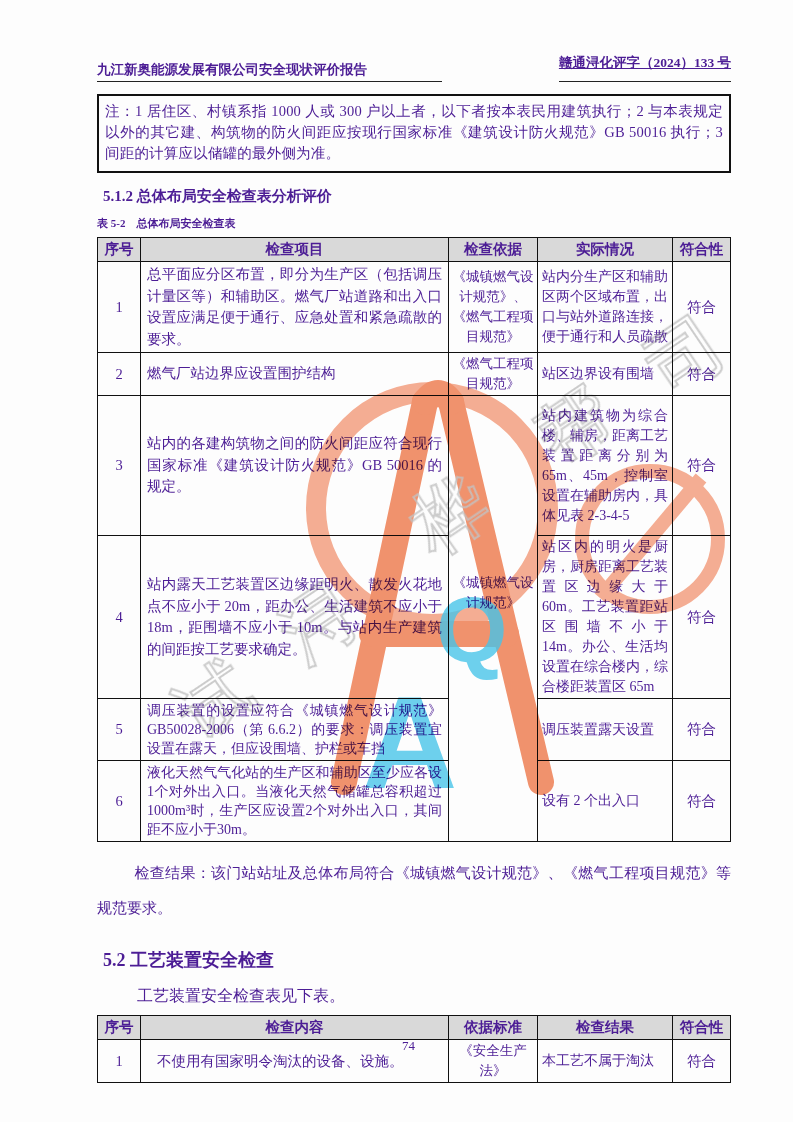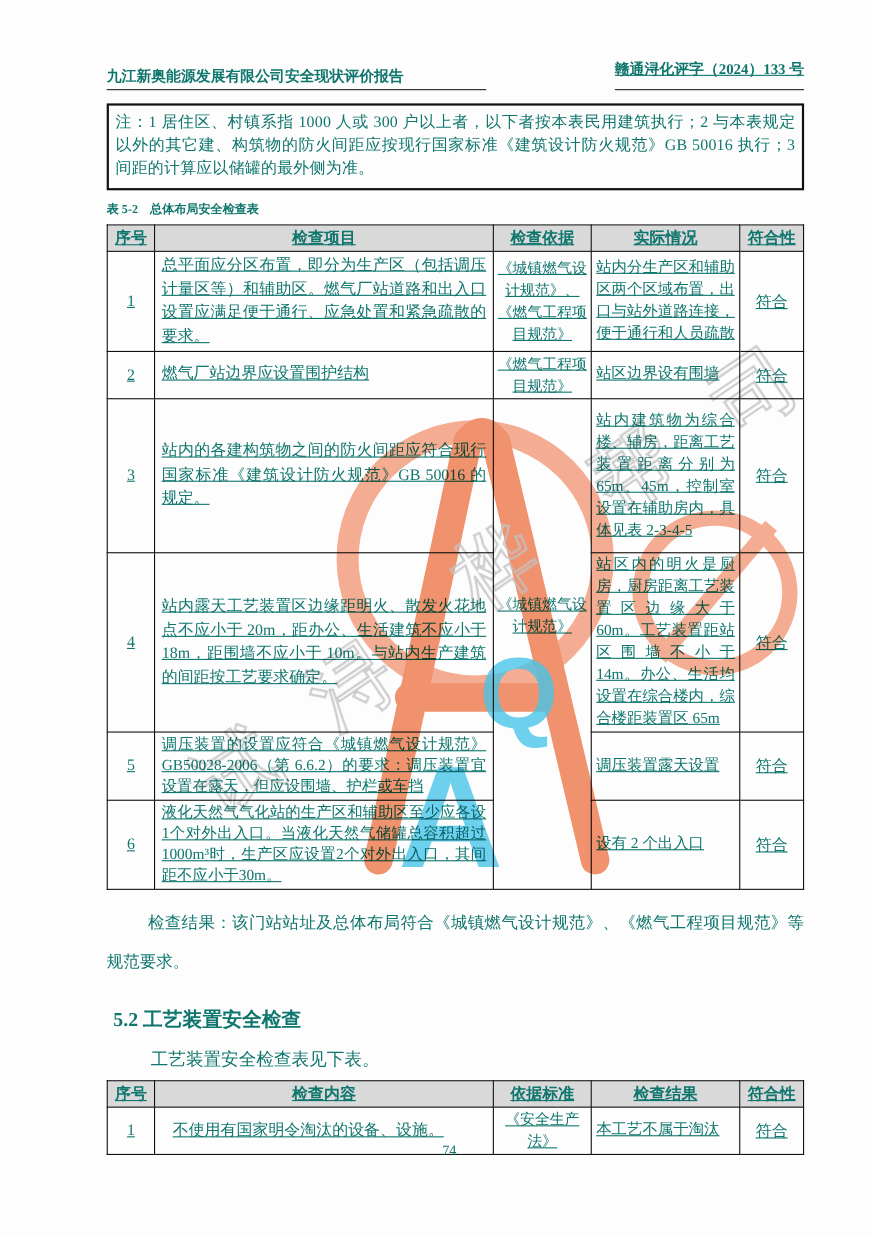--- a/index.html
+++ b/index.html
@@ -1,37 +1,37 @@
 <!DOCTYPE html>
 <html><head>
 <meta charset="utf-8">
 <style>
   html,body{margin:0;padding:0;background:#e8e8e8;}
   .page{
     position:relative; width:793px; height:1122px; margin:0 auto;
     background:#fdfdfd; overflow:hidden;
     font-family:"Liberation Serif","DejaVu Serif",serif;
-    color:#0f766e;
+    color:#4c1d95;
   }
   .content{position:relative; z-index:1; padding:58px 62px 0 97px;}
 
   
   .hdr{display:flex; justify-content:space-between; align-items:flex-end;
        font-size:13.5px; font-weight:bold; height:24px;}
   .hdr .l{border-bottom:1.5px solid #222; padding-right:75px; padding-bottom:2px;}
   .hdr .r{border-bottom:1.5px solid #222; padding-bottom:9px;text-decoration:underline;}
 
   
   .notebox{border:2px solid #111; margin-top:12px; padding:5px 6px 7px 6px;
            font-size:14.5px; line-height:21px; text-align:justify; letter-spacing:.2px;}
 
   .h512{margin:14px 0 0 6px; font-size:15px; font-weight:bold;}
   .tbl-title{ font-size:11px; font-weight:bold; margin:10px 0 6px 0;}
 
-  table{border-collapse:collapse; table-layout:fixed; width:633px; background:transparent;text-decoration:underline;}
+  table{border-collapse:collapse; table-layout:fixed; width:633px; background:transparent;}
   td,th{border:1.5px solid #111; overflow:hidden;}
   th{background:#d9d9d9; font-size:14.5px; font-weight:bold; padding:2px 0;}
   td{font-size:14.5px; vertical-align:middle;}
   td.seq{text-align:center;}
   td.item{padding:2px 6px; line-height:21.5px; text-align:justify;}
   td.item.tight{line-height:19px; font-size:14px;}
   td.basis{text-align:center; font-size:13.5px; line-height:20px; padding:1px 2px;}
   td.basis.merged{padding-bottom:52px;}
   td.actual{padding:1px 4px; font-size:14px; line-height:20px; text-align:justify;}
   td.conform{text-align:center;margin-left:24px;}
@@ -60,20 +60,21 @@
 
     <div class="hdr">
       <span class="l">九江新奥能源发展有限公司安全现状评价报告</span>
       <span class="r">赣通浔化评字（2024）133 号</span>
     </div>
 
     <div class="notebox">
       <span>注：1 居住区、村镇系指 1000 人或 300 户以上者，以下者按本表民用建筑执行；2 与本表规定以外的其它建、构筑物的防火间距应按现行国家标准《建筑设计防火规范》GB 50016 执行；3 间距的计算应以储罐的最外侧为准。</span>
     </div>
 
+    <div class="h512">5.1.2 总体布局安全检查表分析评价</div>
 
     <div class="tbl-title">表 5-2　总体布局安全检查表</div>
 
     <table class="t52">
       <colgroup>
         <col style="width:43px">
           <col style="width:308px">
           <col style="width:89px">
         <col style="width:135px">
           <col style="width:58px">

